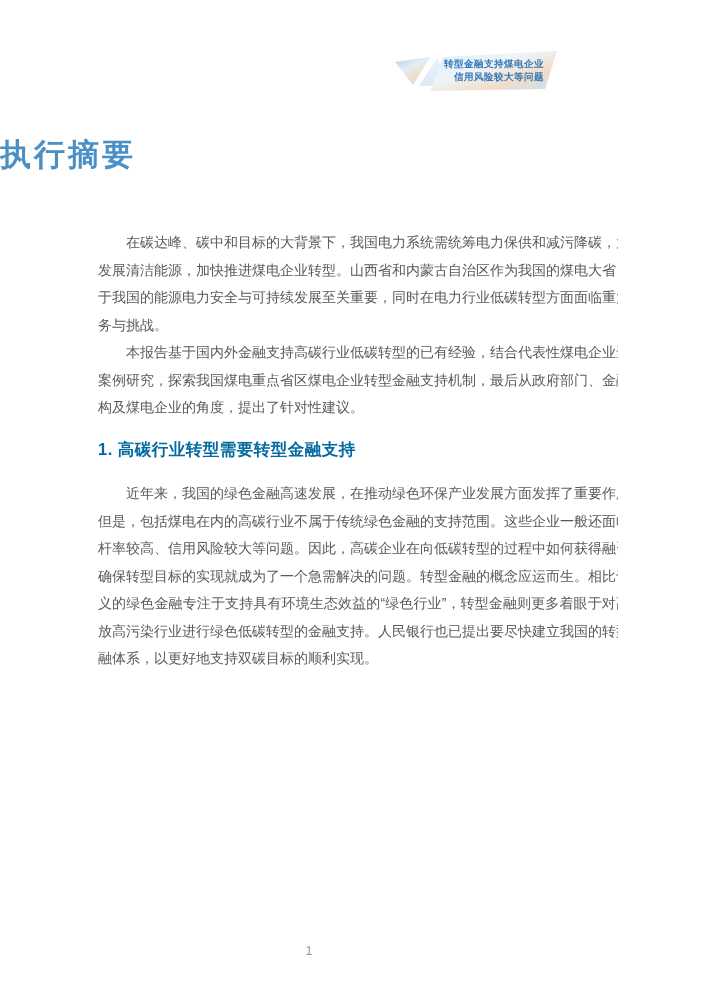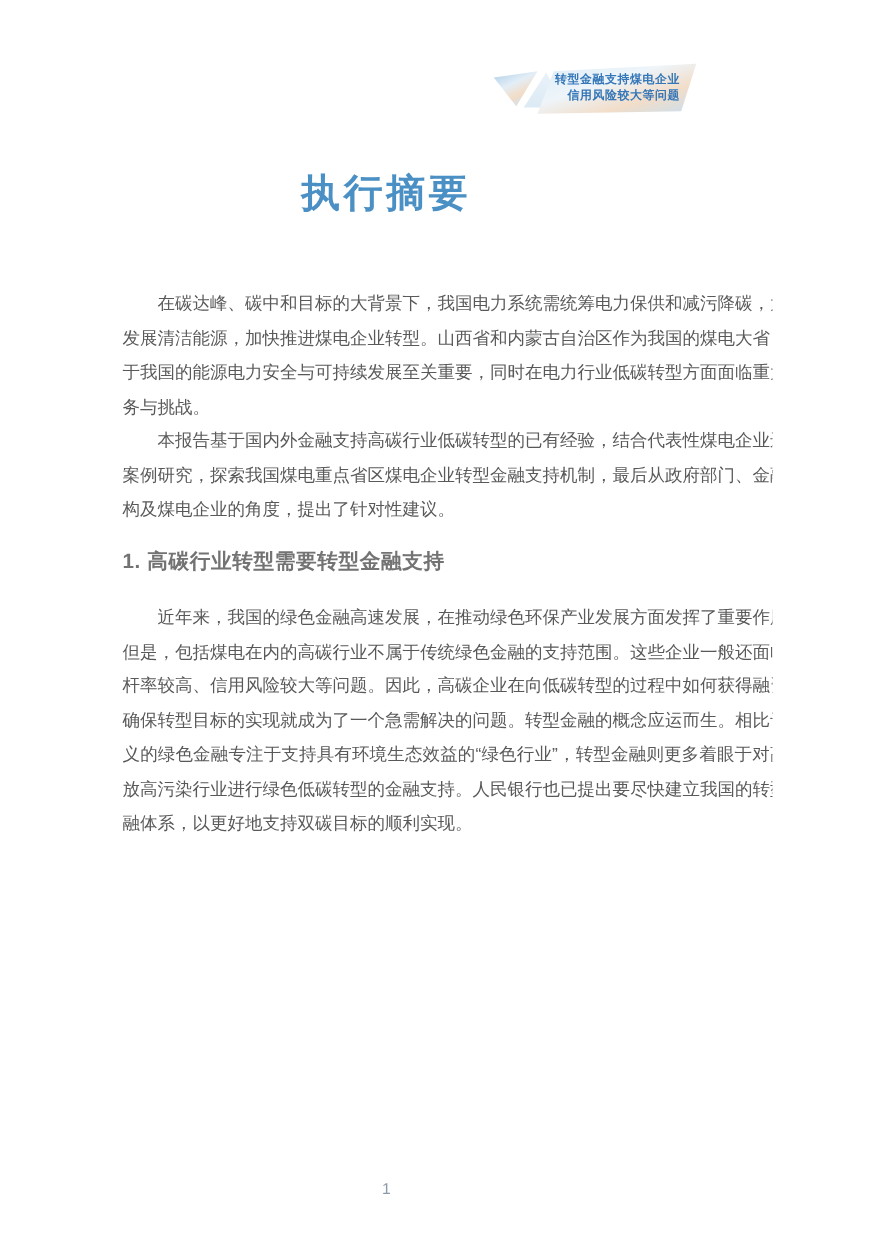--- a/index.html
+++ b/index.html
@@ -38,21 +38,21 @@
     white-space: nowrap;
   }
 
   
   .doc-title {
     margin: 0;
     position: absolute;
     top: 134px;
     left: 0;
     width: 100%;
-    text-align: center;
+    text-align: left;
     color: #4a90c4;
     font-size: 31px;
     font-weight: bold;
     letter-spacing: 3px;
   }
 
   
   .content {
     position: absolute;
     top: 229px;
@@ -62,21 +62,21 @@
     font-size: 14px;
     line-height: 27.5px;
     text-align: justify;
   }
   .content p {
     margin: 0;
     text-indent: 2em;
   }
   .section-heading {
     margin: 14px 0 17px 0;
-    color: #737373;
+    color: #0369a1;
     font-size: 16.5px;
     font-weight: bold;
     text-indent: 0;
     letter-spacing: 0.5px;
   }
 
   
   .page-number {
     position: absolute;
     bottom: 46px;

